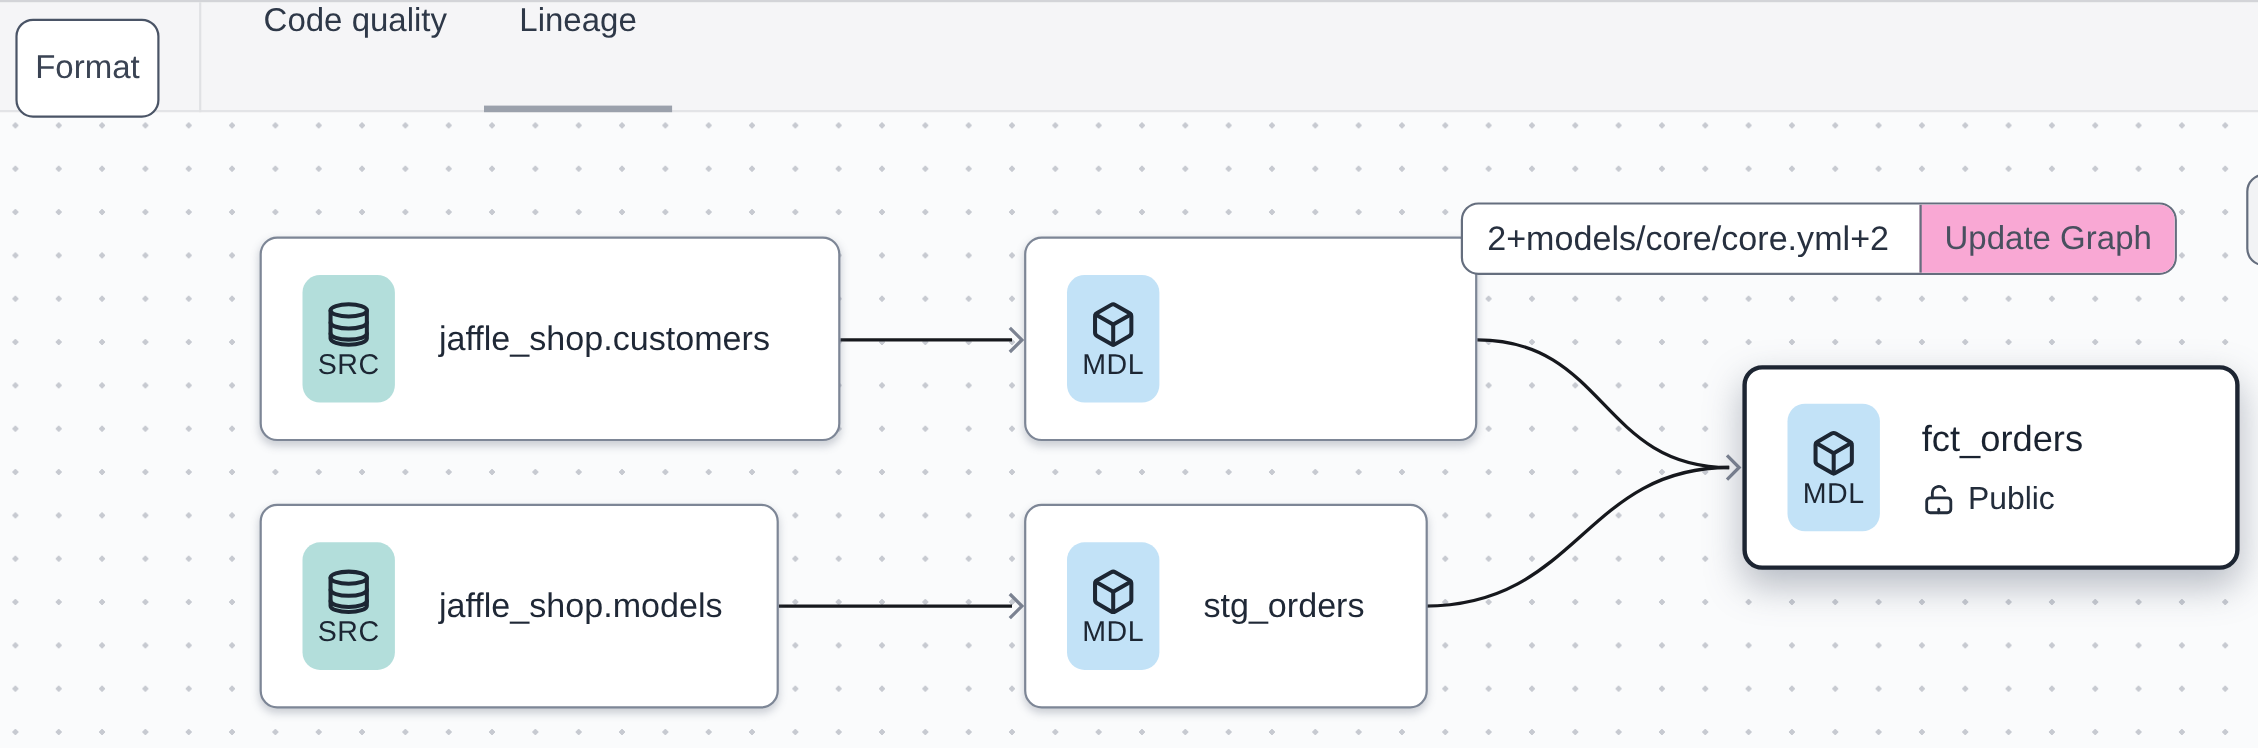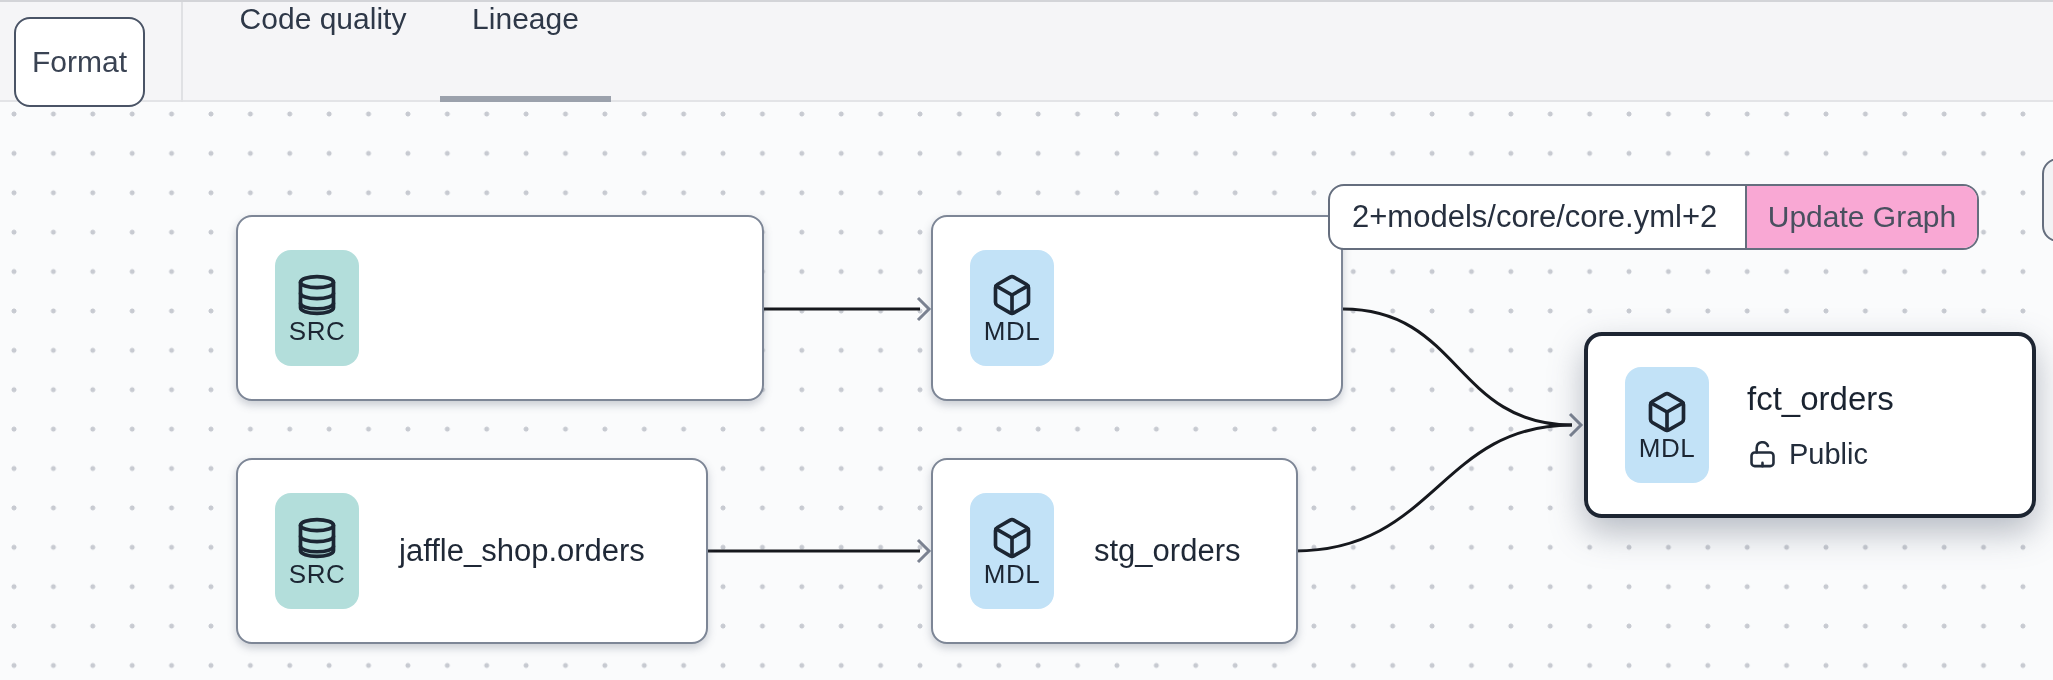--- a/index.html
+++ b/index.html
@@ -94,20 +94,21 @@
   <div class="node" id="node-jaffle-customers">
     <div class="badge badge-src">
       <svg width="44" height="44" viewBox="0 0 24 24" fill="none" stroke="#1c2633" stroke-width="2" stroke-linecap="round" stroke-linejoin="round">
         <ellipse cx="12" cy="5" rx="9" ry="3"></ellipse>
         <path d="M3 5v14a9 3 0 0 0 18 0V5"></path>
         <path d="M3 11a9 3 0 0 0 18 0"></path>
         <path d="M3 16.5a9 3 0 0 0 18 0"></path>
       </svg>
       <span class="badge-label">SRC</span>
     </div>
+    <div class="node-label">jaffle_shop.customers</div>
   </div>
 
   <div class="node" id="node-stg-customers">
     <div class="badge badge-mdl">
       <svg width="44" height="44" viewBox="0 0 24 24" fill="none" stroke="#1c2633" stroke-width="2" stroke-linecap="round" stroke-linejoin="round">
         <path d="M21 8a2 2 0 0 0-1-1.73l-7-4a2 2 0 0 0-2 0l-7 4A2 2 0 0 0 3 8v8a2 2 0 0 0 1 1.73l7 4a2 2 0 0 0 2 0l7-4A2 2 0 0 0 21 16Z"></path>
         <path d="m3.3 7 8.7 5 8.7-5"></path>
         <path d="M12 22V12"></path>
       </svg>
       <span class="badge-label">MDL</span>
@@ -117,21 +118,21 @@
   <div class="node" id="node-jaffle-orders">
     <div class="badge badge-src">
       <svg width="44" height="44" viewBox="0 0 24 24" fill="none" stroke="#1c2633" stroke-width="2" stroke-linecap="round" stroke-linejoin="round">
         <ellipse cx="12" cy="5" rx="9" ry="3"></ellipse>
         <path d="M3 5v14a9 3 0 0 0 18 0V5"></path>
         <path d="M3 11a9 3 0 0 0 18 0"></path>
         <path d="M3 16.5a9 3 0 0 0 18 0"></path>
       </svg>
       <span class="badge-label">SRC</span>
     </div>
-    <div class="node-label">jaffle_shop.orders</div>
+    <div class="node-label">jaffle_shop.models</div>
   </div>
 
   <div class="node" id="node-stg-orders">
     <div class="badge badge-mdl">
       <svg width="44" height="44" viewBox="0 0 24 24" fill="none" stroke="#1c2633" stroke-width="2" stroke-linecap="round" stroke-linejoin="round">
         <path d="M21 8a2 2 0 0 0-1-1.73l-7-4a2 2 0 0 0-2 0l-7 4A2 2 0 0 0 3 8v8a2 2 0 0 0 1 1.73l7 4a2 2 0 0 0 2 0l7-4A2 2 0 0 0 21 16Z"></path>
         <path d="m3.3 7 8.7 5 8.7-5"></path>
         <path d="M12 22V12"></path>
       </svg>
       <span class="badge-label">MDL</span>

